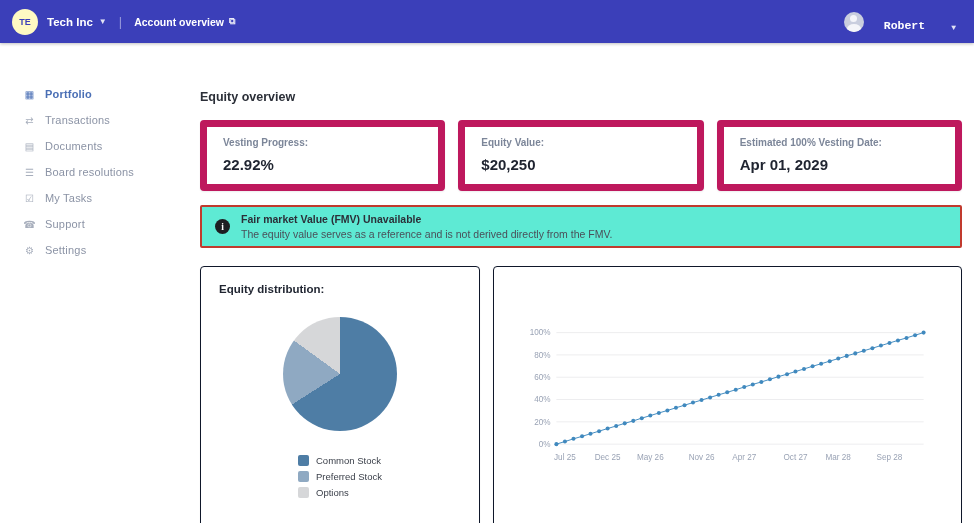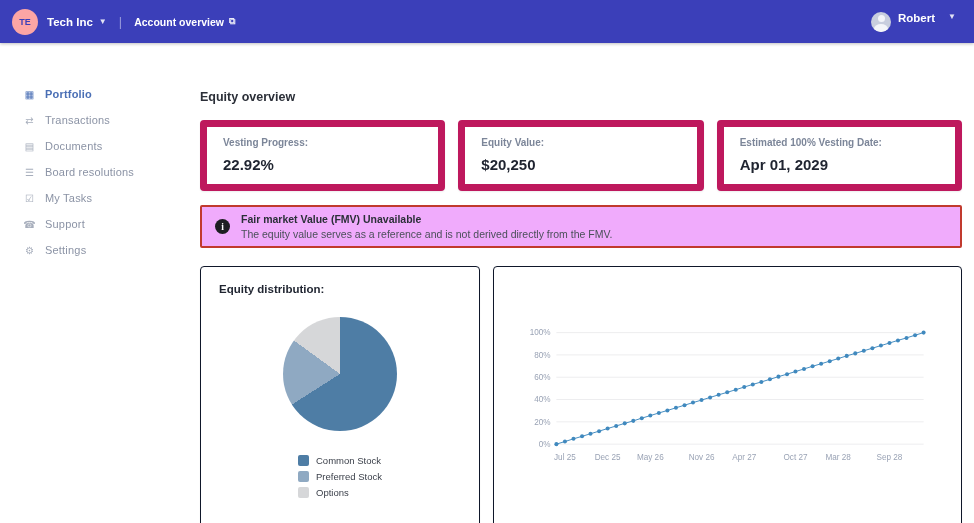--- a/index.html
+++ b/index.html
@@ -18,31 +18,31 @@
     display: flex;
     align-items: center;
     padding: 0 18px 0 12px;
     color: #fff;
     box-shadow: 0 1px 3px rgba(0,0,0,.25);
     position: relative;
     z-index: 5;
   }
   .logo-circle {
     width: 26px; height: 26px; border-radius: 50%;
-    background: #fca5a5; color: var(--brand, #3b3fb9);
+    background: #fef9c3; color: var(--brand, #3b3fb9);
     font-size: 9px; font-weight: bold;
     display: flex; align-items: center; justify-content: center;
     margin-right: 9px;
   }
   .company-name { font-size: 11.5px; font-weight: bold; }
   .chev { font-size: 8px; margin-left: 6px; opacity: .85; }
   .header-divider { margin: 0 12px; opacity: .45; font-size: 13px; font-weight: 300; }
   .page-link { font-size: 10.5px; font-weight: bold; display: flex; align-items: center; gap: 5px; cursor: pointer; }
   .ext-icon { font-size: 9px; opacity: .9; }
-  .header-right { margin-left: auto; display: flex; align-items: flex-start; gap: 7px; cursor: pointer; }
+  .header-right { margin-left: auto; display: flex; align-items: flex-end; gap: 20px; cursor: pointer; font-family: Liberation Mono, monospace; }
   .avatar {
     width: 20px; height: 20px; border-radius: 50%;
     background: #c9cede; position: relative; overflow: hidden;
   }
   .avatar::before {
     content: ""; position: absolute; top: 3px; left: 6.5px;
     width: 7px; height: 7px; border-radius: 50%; background: #f4f5f9;
   }
   .avatar::after {
     content: ""; position: absolute; top: 12px; left: 3px;
@@ -86,21 +86,21 @@
     box-shadow: 0 1px 2px rgba(0,0,0,.07);
     padding: 10px 16px 11px;
   }
   .stat-label { font-size: 10px; font-weight: bold; color: #7c8699; }
   .stat-value { font-size: 15px; font-weight: bold; color: #1f2430; margin-top: 8px; }
 
   .alert {
     margin-top: 14px;
     border: 2px solid var(--alert-border, #c13a2e);
     border-radius: 2px;
-    background: #f0abfc;
+    background: #5eead4;
     padding: 6px 13px;
     display: flex; align-items: center; gap: 11px;
   }
   .alert-icon {
     flex: none;
     width: 15px; height: 15px; border-radius: 50%;
     background: #1d1e22; color: #fff;
     font-size: 9.5px; font-weight: bold;
     display: flex; align-items: center; justify-content: center;
   }

